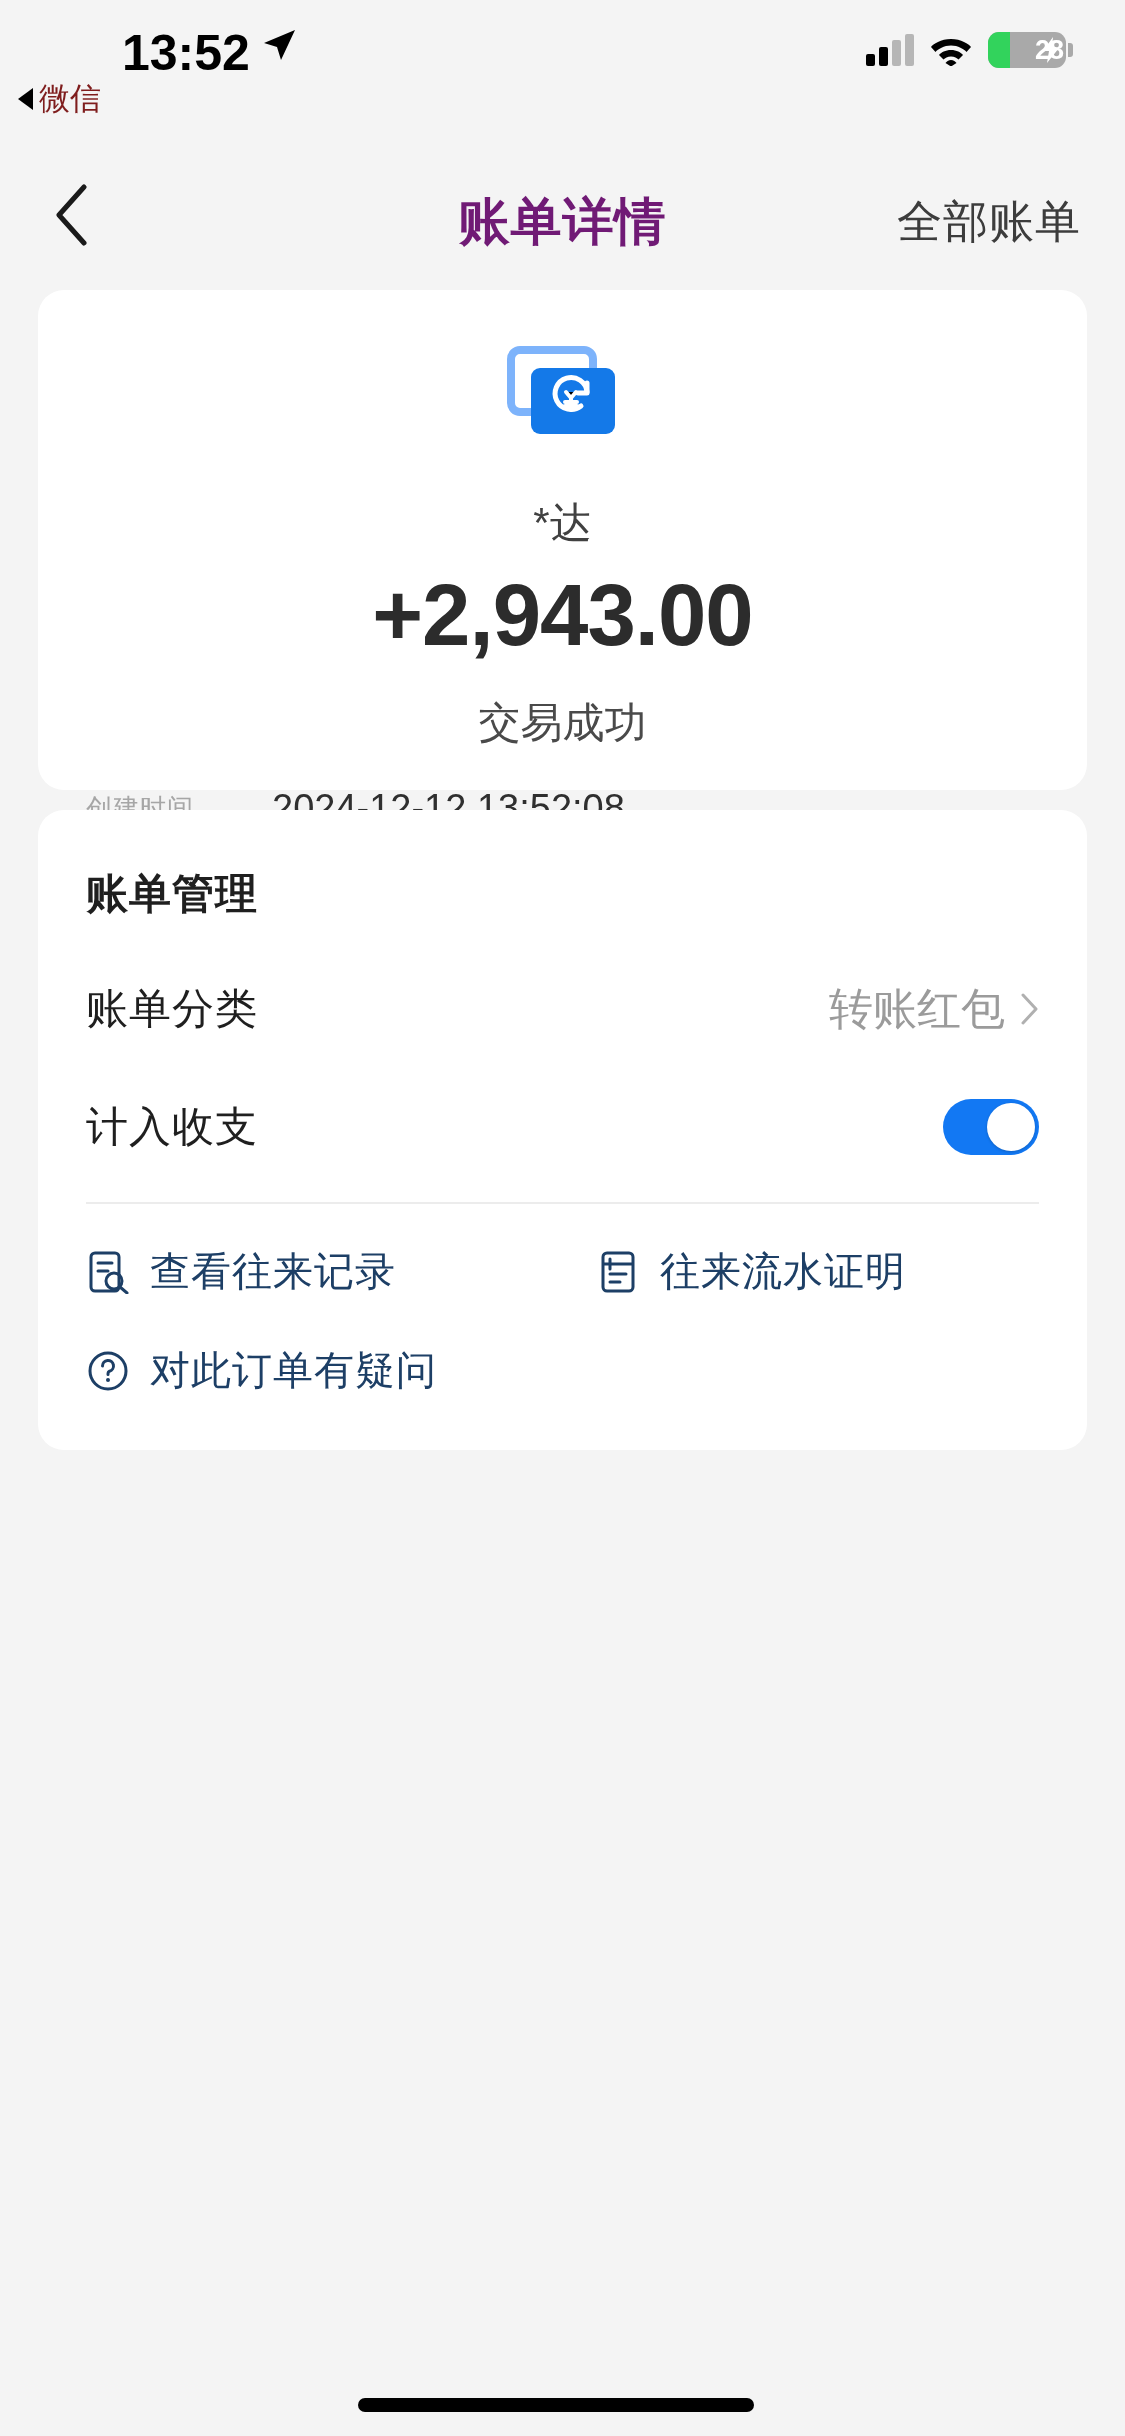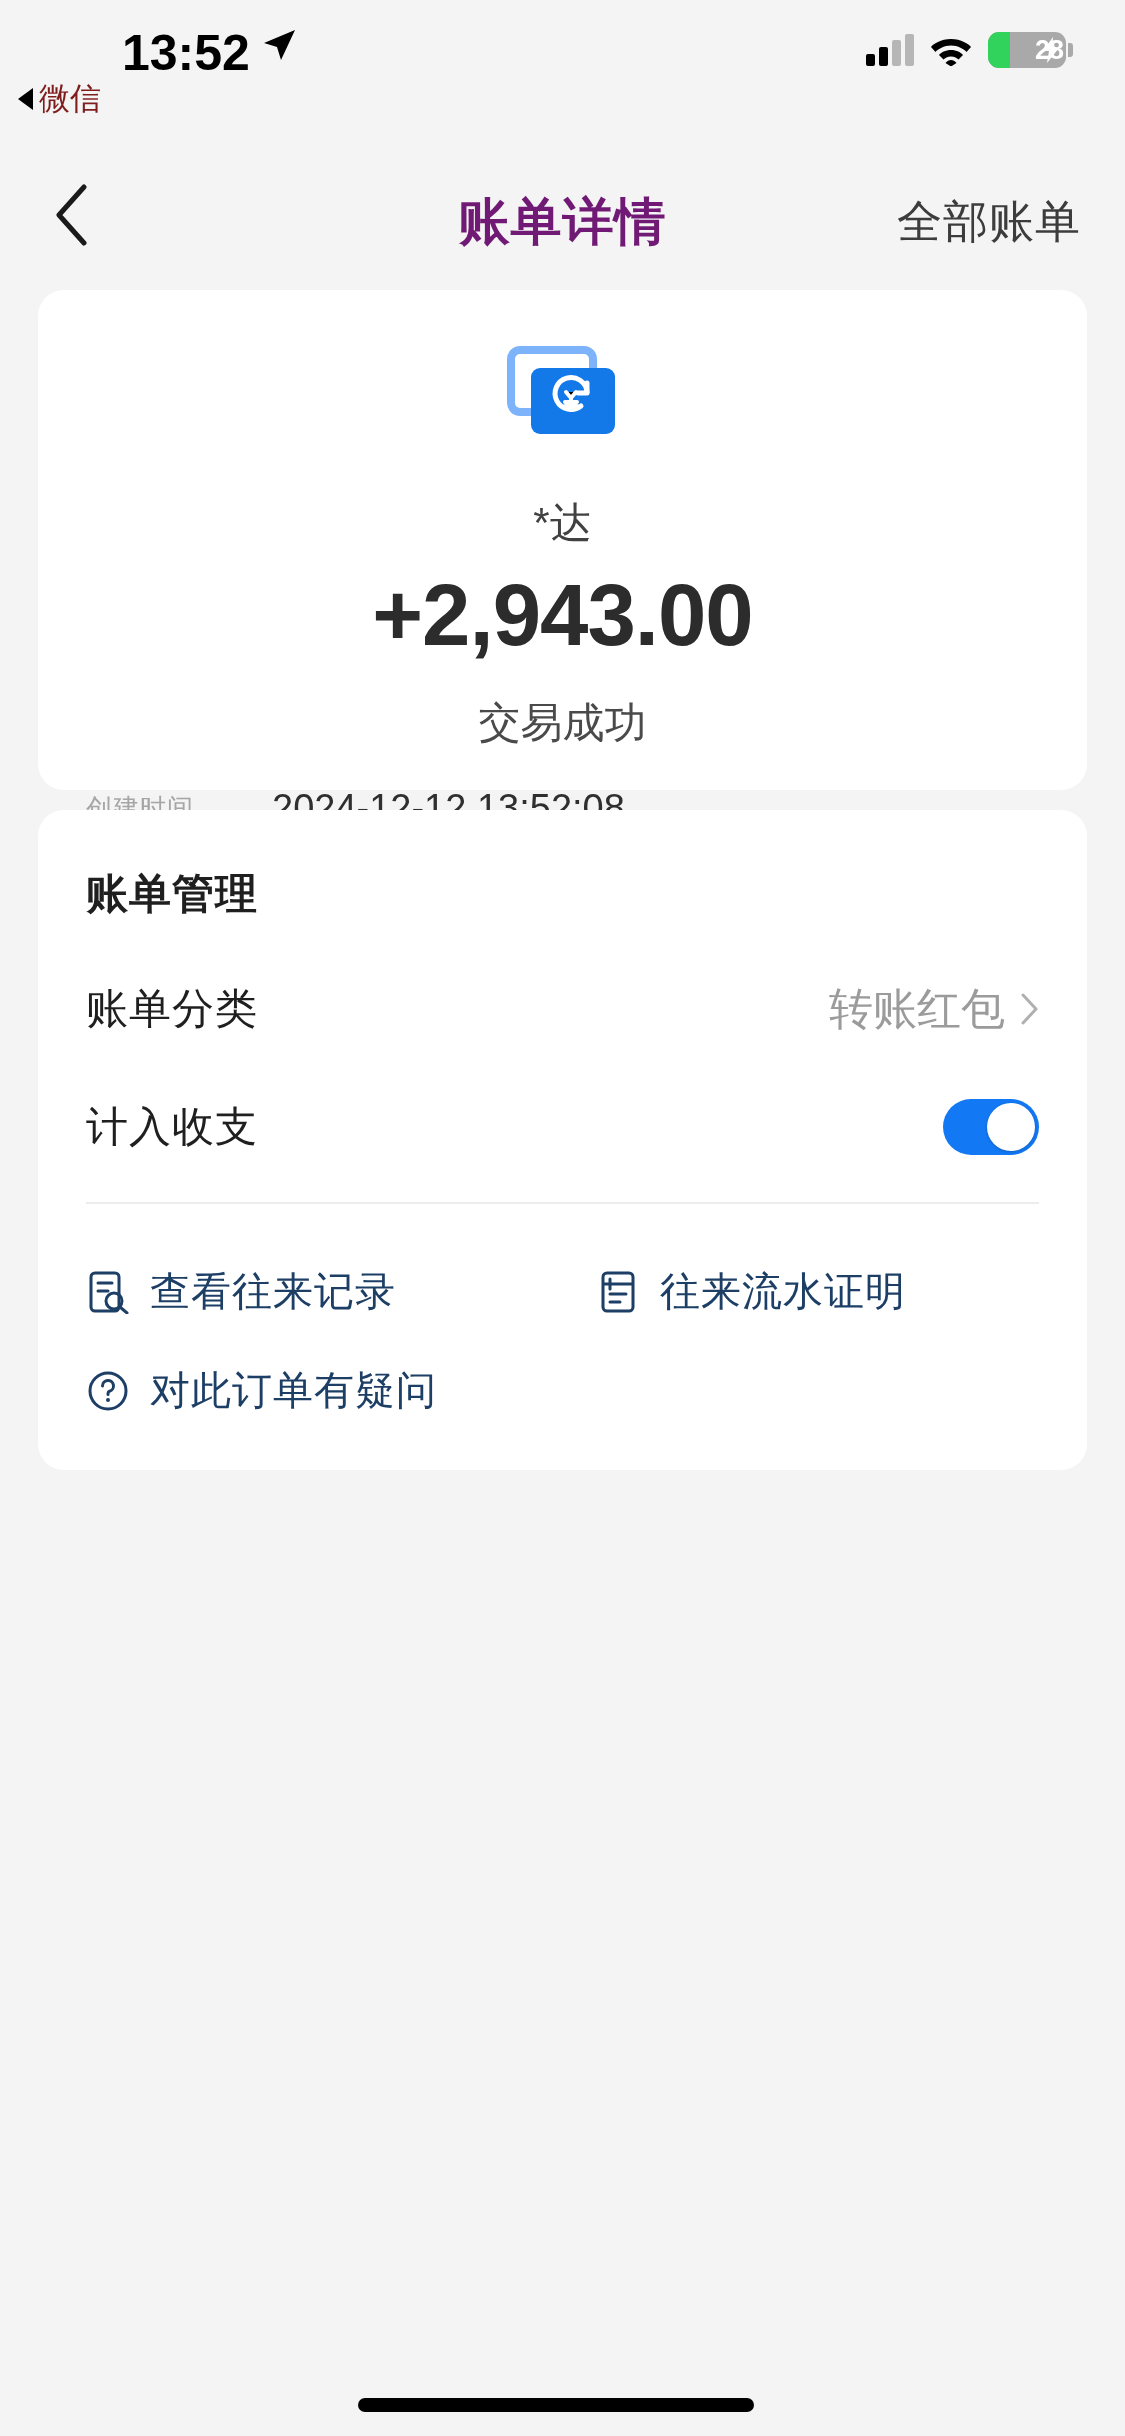--- a/index.html
+++ b/index.html
@@ -248,21 +248,21 @@
     border-radius: 50%;
     background: #fff;
     box-shadow: 0 1px 3px rgba(0,0,0,.2);
   }
   .divider {
     height: 2px;
     background: #ececec;
     margin: 16px 48px 0 48px;
   }
   .actions {
-    padding: 60px 48px 52px 48px;
+    padding: 40px 48px 52px 48px;
   }
   .act-line {
     display: flex;
     align-items: center;
   }
   .act-line + .act-line { margin-top: 44px; }
   .act {
     display: flex;
     align-items: center;
     gap: 20px;

